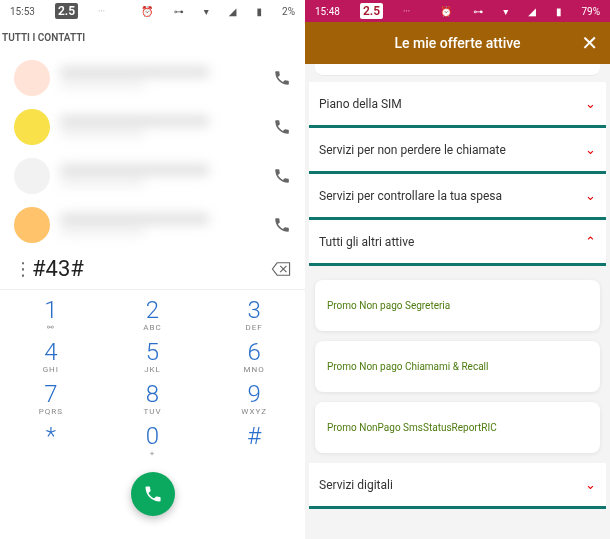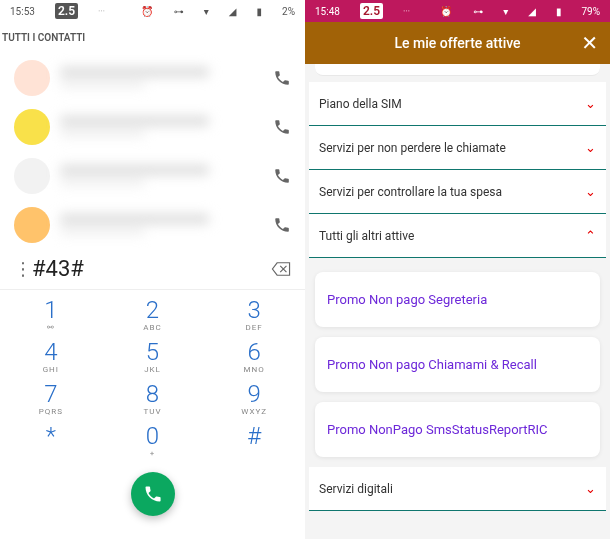--- a/index.html
+++ b/index.html
@@ -26,25 +26,25 @@
 .keypad{padding:4px 0}
 .key-row{display:flex}
 .key{flex:1;text-align:center;padding:4px 0;cursor:pointer}
 .key .d{font-size:24px;color:#2a6fc9;font-weight:300;line-height:1}
 .key .l{font-size:8px;color:#888;margin-top:1px;letter-spacing:1px}
 .fab-row{display:flex;justify-content:center;padding:6px 0}
 .fab{width:44px;height:44px;border-radius:50%;background:#0ba860;display:flex;align-items:center;justify-content:center;color:#fff;box-shadow:0 3px 8px rgba(0,0,0,.25)}
 .right-header{background:#a16207;color:#fff;height:42px;display:flex;align-items:center;justify-content:center;position:relative;font-size:14px;font-weight:500}
 .close-x{position:absolute;right:12px;top:50%;transform:translateY(-50%);font-size:20px;color:#fff;font-weight:200}
 .right-body{background:#f4f4f4;height:475px;overflow:hidden;padding:0 4px}
-.section{background:#fff;border-bottom:1px solid #0f766e;padding:14px 10px;display:flex;align-items:center;justify-content:space-between;font-size:12px;color:#333}
+.section{background:#fff;border-bottom:3px solid #0f766e;padding:14px 10px;display:flex;align-items:center;justify-content:space-between;font-size:12px;color:#333}
 .chev{font-size:13px}
 .chev.down{color:#e60000}
 .chev.up{color:#e60000}
-.card{background:#fff;border-radius:8px;margin:10px 6px;padding:20px 12px;font-size:13px;color:#6d28d9;box-shadow:0 1px 4px rgba(0,0,0,.08)}
+.card{background:#fff;border-radius:8px;margin:10px 6px;padding:20px 12px;font-size:10px;color:#4d7c0f;box-shadow:0 1px 4px rgba(0,0,0,.08)}
 .card:first-of-type{margin-top:14px}
 .spacer-top{height:12px;background:#fff;border-bottom:1px solid #e8e8e8;border-radius:0 0 8px 8px;margin:0 6px 6px}
 svg{display:block}
 </style>
 </head>
 <body>
 
 <div class="phone left">
   <div class="statusbar">
     <div class="icons">

